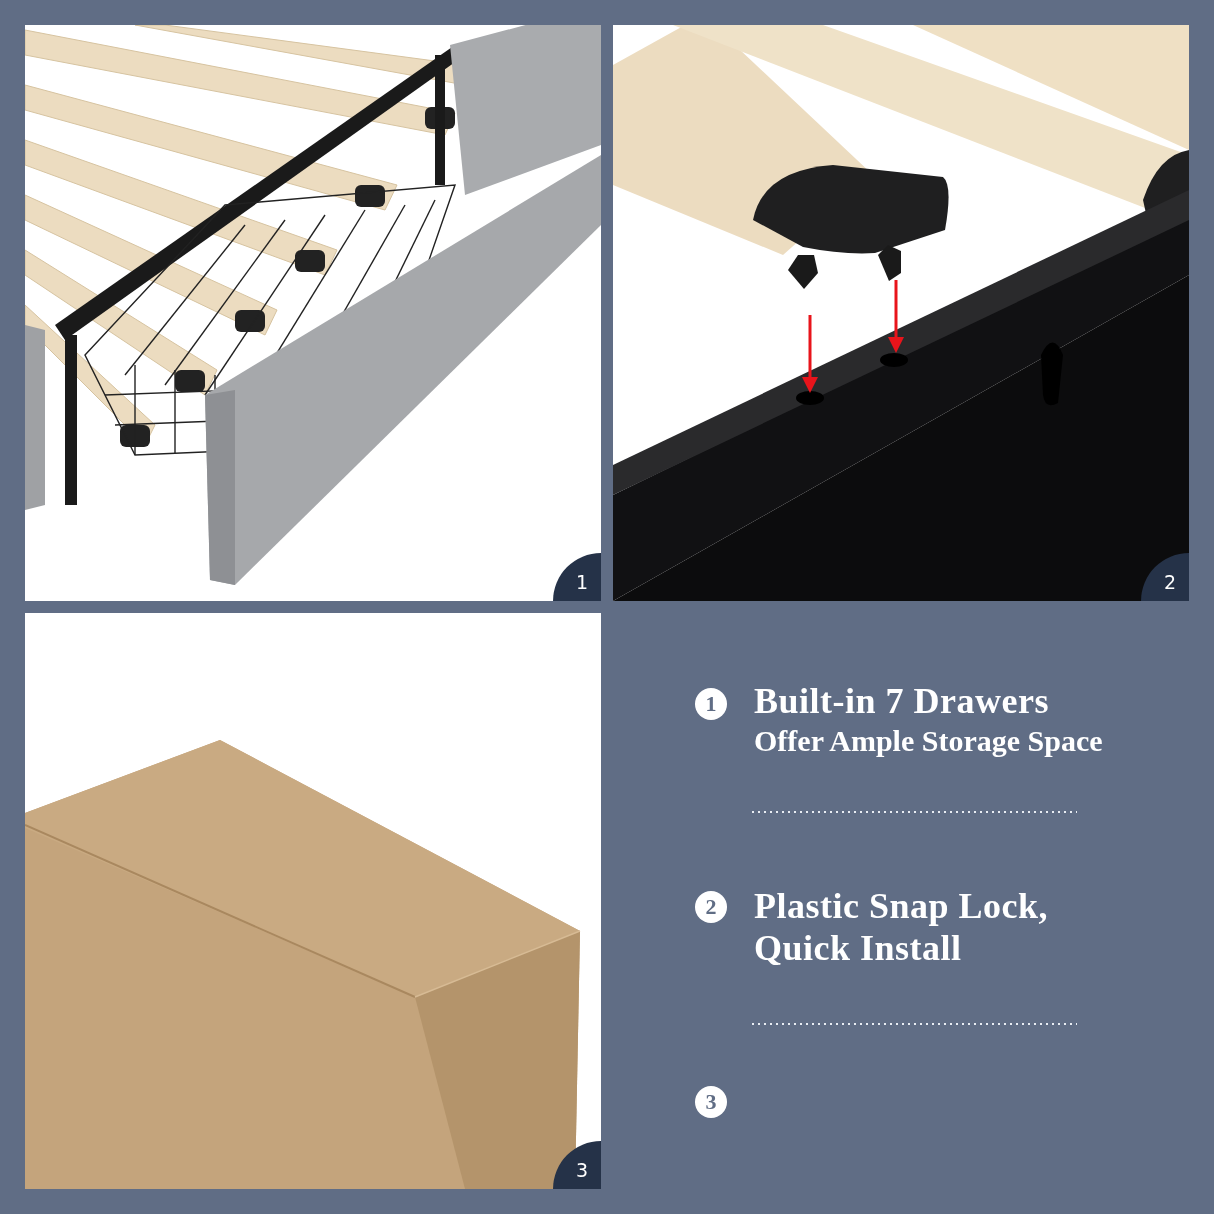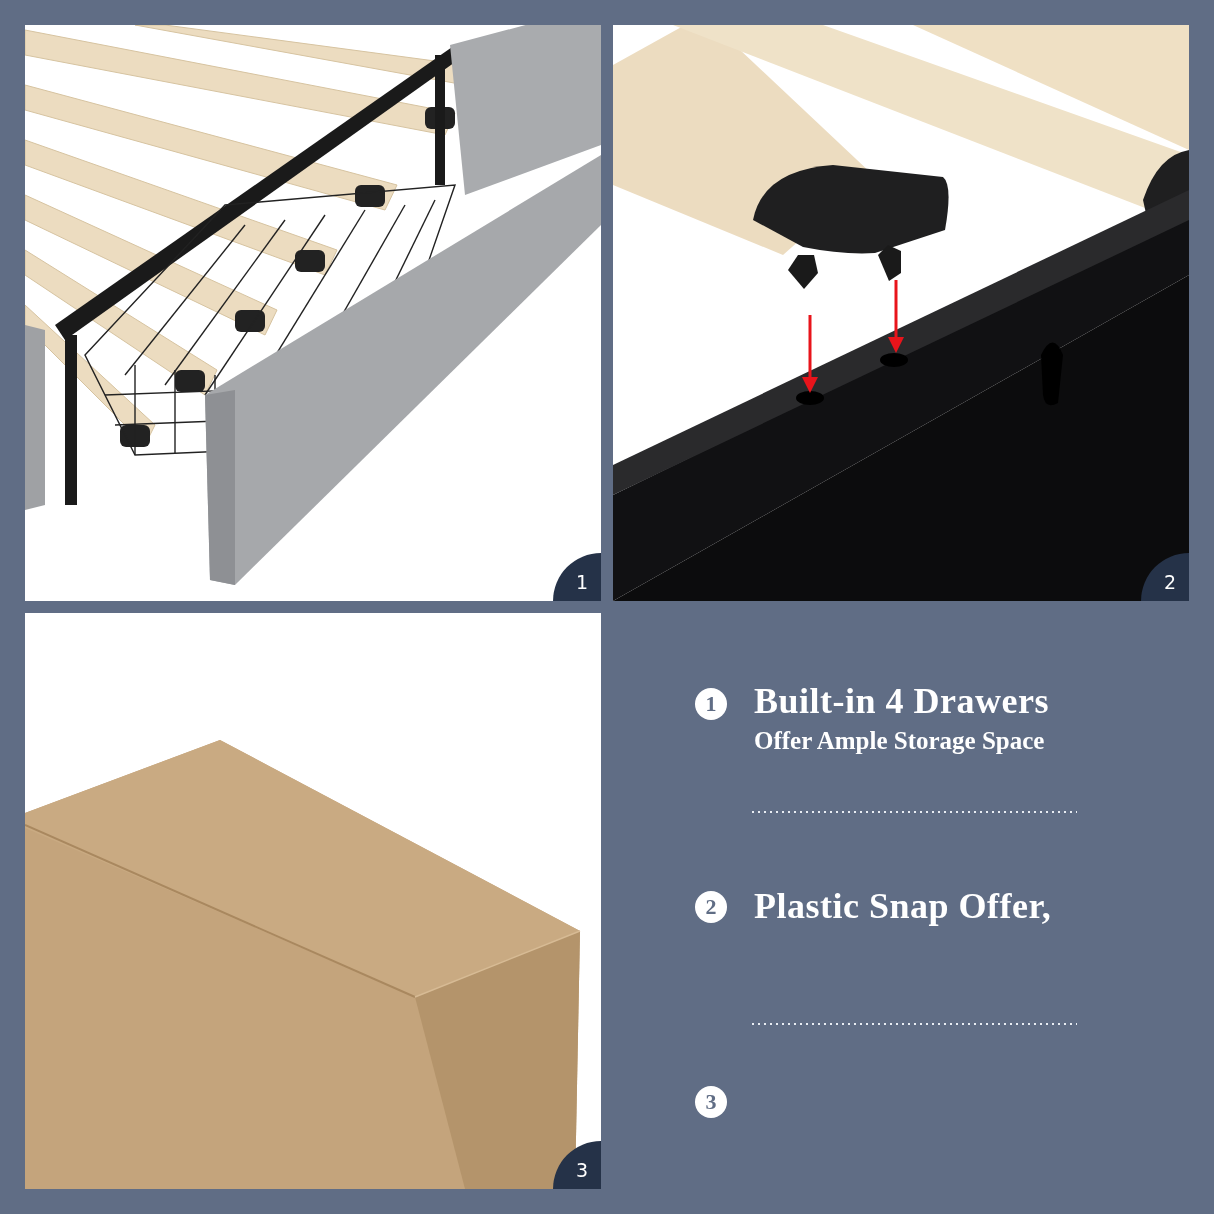--- a/index.html
+++ b/index.html
@@ -18,21 +18,21 @@
     padding: 0 13px 8px 0;
   }
   .panel svg { position: absolute; left: 0; top: 0; width: 100%; height: 100%; }
   .feature { position: absolute; left: 83px; color: #fff; }
   .feature .num {
     position: absolute; left: -1px; width: 32px; height: 32px; border-radius: 50%;
     background: #fff; color: #606d85; font-weight: bold; font-size: 22px;
     display: flex; align-items: center; justify-content: center;
   }
   .feature .title { margin-left: 58px; font-weight: bold; font-size: 36px; line-height: 42px; letter-spacing: 0.5px; }
-  .feature .sub { margin-left: 58px; font-weight: bold; font-size: 25px; line-height: 34px; margin-top: 2px; }
+  .feature .sub { margin-left: 58px; font-weight: bold; font-size: 30px; line-height: 34px; margin-top: 2px; }
   .f1 { top: 67px; } .f1 .num { top: 8px; }
   .f2 { top: 272px; } .f2 .num { top: 6px; }
   .f3 { top: 467px; } .f3 .num { top: 6px; }
   .divider { position: absolute; left: 137px; width: 327px; height: 2px;
     background-image: radial-gradient(circle, #e9edf3 0.9px, transparent 1.1px);
     background-size: 6px 2px; background-repeat: repeat-x; }
   .d1 { top: 198px; } .d2 { top: 410px; }
 </style>
 </head>
 <body>
@@ -125,27 +125,28 @@
     <polygon points="390,384 555,318 550,576 440,576" fill="#b4946b"></polygon>
     <line x1="0" y1="212" x2="390" y2="384" stroke="#a9885f" stroke-width="2"></line>
     <line x1="390" y1="384" x2="555" y2="318" stroke="#d7bb95" stroke-width="1.5"></line>
   </svg>
   <div class="badge">3</div>
 </div>
 
 <div class="panel p4">
   <div class="feature f1">
     <div class="num">1</div>
-    <div class="title">Built-in 4 Drawers</div>
+    <div class="title">Built-in 7 Drawers</div>
     <div class="sub">Offer Ample Storage Space</div>
   </div>
   <div class="divider d1"></div>
 
   <div class="feature f2">
     <div class="num">2</div>
-    <div class="title">Plastic Snap Offer,</div>
+    <div class="title">Plastic Snap Lock,</div>
+    <div class="title">Quick Install</div>
   </div>
   <div class="divider d2"></div>
 
   <div class="feature f3">
     <div class="num">3</div>
   </div>
 </div>
 
 </body></html>

